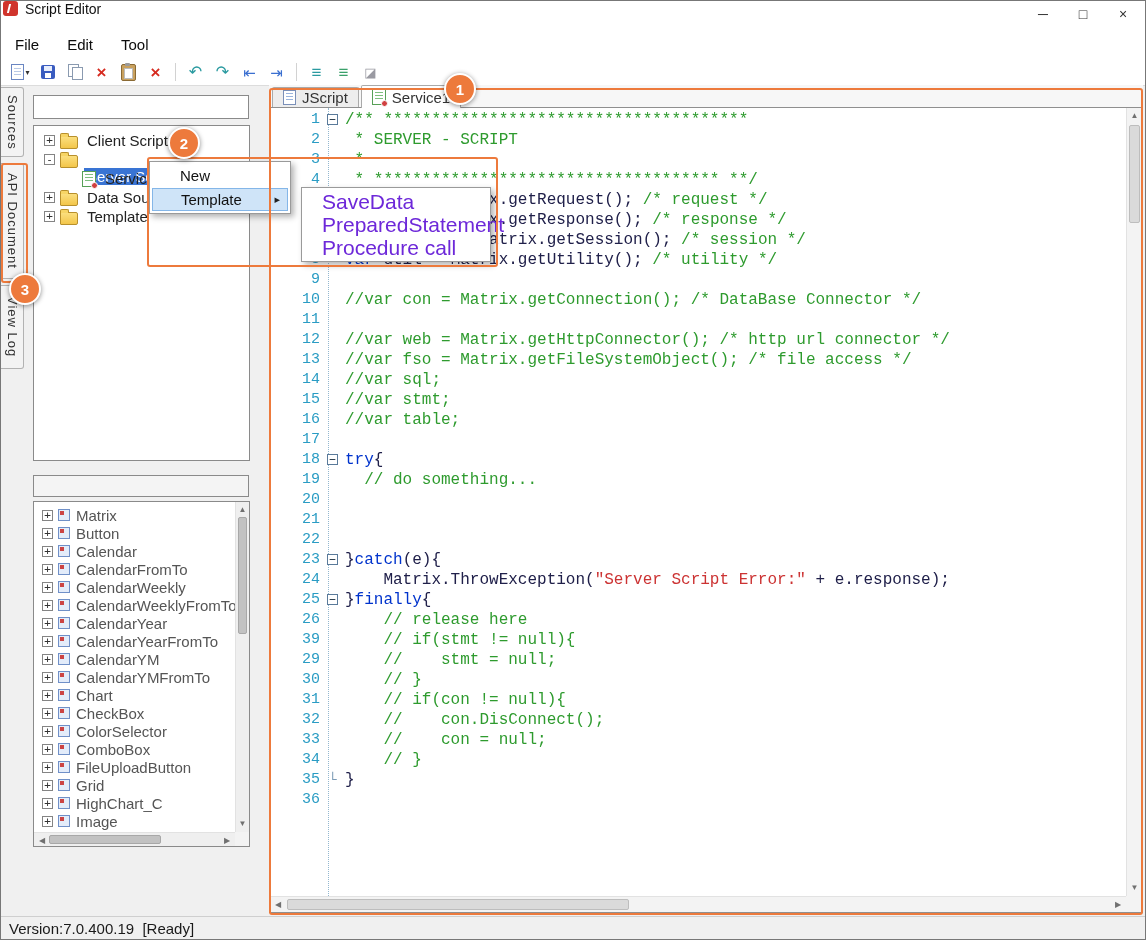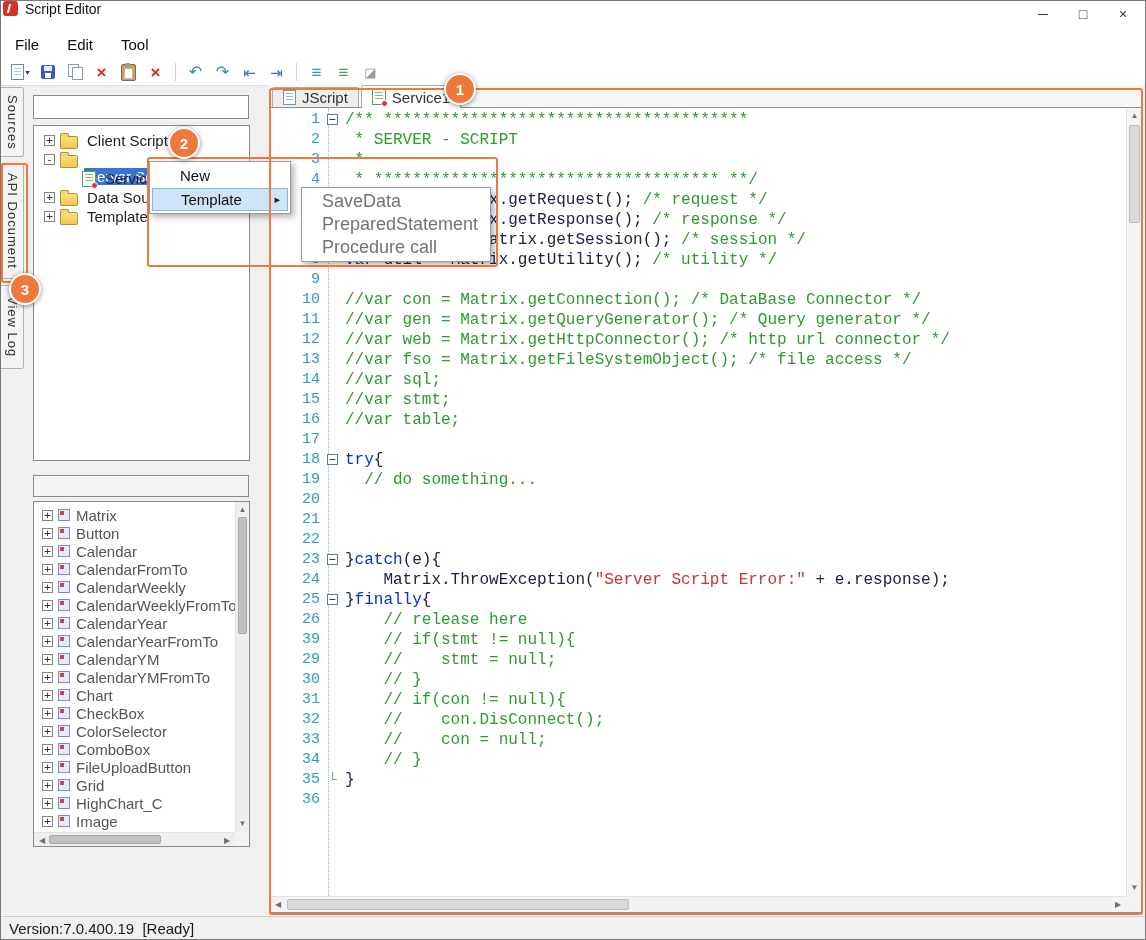--- a/index.html
+++ b/index.html
@@ -125,21 +125,21 @@
   .sc-str{color:var(--c-string);}
 
   
   .cmenu{position:absolute;left:148px;top:160px;width:142px;background:#fff;border:1px solid #9a9a9a;
          box-shadow:3px 3px 6px rgba(0,0,0,.3);z-index:50;padding:2px;box-sizing:border-box;}
   .cmitem{height:24px;line-height:24px;padding-left:28px;font-size:15px;color:#111;position:relative;box-sizing:border-box;}
   .cmitem.hl{background:#cfe4f8;border:1px solid #84b6e8;height:23px;line-height:21px;}
   .cmarrow{position:absolute;right:7px;top:0;font-size:11px;color:#222;}
   .smenu{position:absolute;left:300px;top:186px;width:190px;background:#fff;border:1px solid #9a9a9a;
          box-shadow:3px 3px 6px rgba(0,0,0,.3);z-index:50;padding:2px;box-sizing:border-box;}
-  .smitem{height:23px;line-height:23px;padding-left:18px;font-size:18px;color:#737373;}
+  .smitem{height:23px;line-height:23px;padding-left:18px;font-size:21px;color:#6d28d9;}
 
   
   .statusbar{position:absolute;left:0;right:0;bottom:0;height:22px;background:#f0f0f0;border-top:1px solid #cfcfcf;
          display:flex;align-items:center;padding-left:8px;font-size:15px;color:#1a1a1a;}
   .statusbar span{white-space:pre;}
 
   
   .ann{position:absolute;border:2px solid var(--c-annotation);border-radius:3px;z-index:65;pointer-events:none;}
   #ann1{left:268px;top:87px;width:870px;height:823px;}
   #ann2{left:146px;top:156px;width:347px;height:106px;}
@@ -439,21 +439,20 @@
             <span class="foldcell"></span>
           </div>
           <div class="cline">
             <span class="ln">10</span>
             <span class="foldcell"></span>
             <span class="seg sc-c">//var con = Matrix.getConnection(); /* DataBase Connector */</span>
           </div>
           <div class="cline">
             <span class="ln">11</span>
             <span class="foldcell"></span>
-            <span class="seg sc-c">//var gen = Matrix.getQueryGenerator(); /* Query generator */</span>
           </div>
           <div class="cline">
             <span class="ln">12</span>
             <span class="foldcell"></span>
             <span class="seg sc-c">//var web = Matrix.getHttpConnector(); /* http url connector */</span>
           </div>
           <div class="cline">
             <span class="ln">13</span>
             <span class="foldcell"></span>
             <span class="seg sc-c">//var fso = Matrix.getFileSystemObject(); /* file access */</span>

